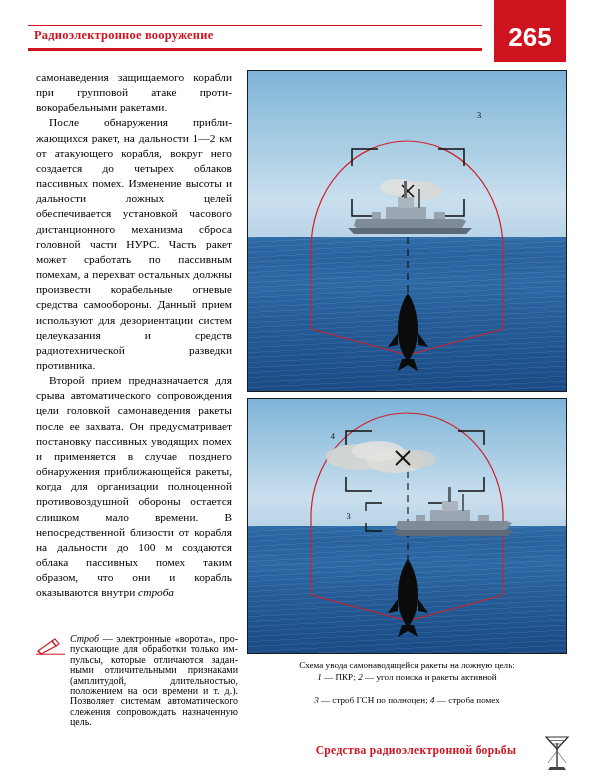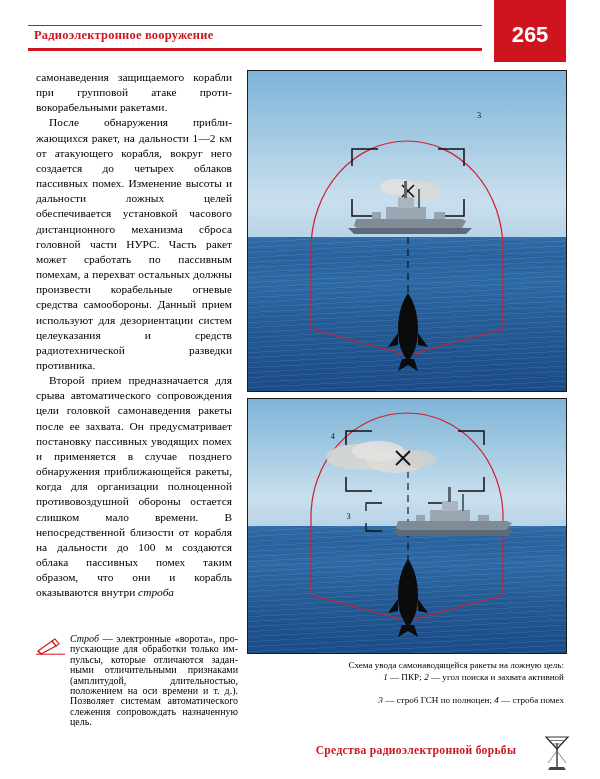--- a/index.html
+++ b/index.html
@@ -58,21 +58,21 @@
     width: 72px;
     height: 62px;
     background: #cf1420;
   }
   .page-number {
     position: absolute;
     left: 494px;
     top: 22px;
     width: 72px;
     text-align: center;
-    font-size: 22px;
+    font-size: 26px;
     font-weight: bold;
     color: #ffffff;
     font-family: "Liberation Sans", sans-serif;
   }
 
   
   .text-column {
     position: absolute;
     left: 36px;
     top: 70px;
@@ -174,21 +174,21 @@
   }
 
   
   .caption {
     position: absolute;
     left: 250px;
     top: 660px;
     width: 314px;
     font-size: 9.1px;
     line-height: 11.6px;
-    text-align: right;
+    text-align: center;
   }
   .caption i { font-style: italic; }
   .footer-title {
     position: absolute;
     left: 300px;
     top: 744px;
     width: 232px;
     text-align: center;
     font-size: 11.6px;
     font-weight: bold;
@@ -339,21 +339,21 @@
         </g>
       </svg>
 
       <div class="fig-label" style="left:26%;top:13%">4</div>
       <div class="fig-label" style="left:31%;top:44.5%">3</div>
     </div>
   </div>
 
   <div class="caption">
     <span>Схема увода самонаводящейся ракеты на ложную цель:</span><br>
-    <i>1</i><span> — ПКР; </span><i>2</i><span> — угол поиска и захвата активной</span><br>
+    <i>1</i><span> — ПКР; </span><i>2</i><span> — угол поиска и ракеты активной</span><br>
     <br>
     <i>3</i><span> — строб ГСН по полноцен; </span><i>4</i><span> — строба помех</span>
   </div>
 
   <div class="footer-title">Средства  радиоэлектронной  борьбы</div>
   <div class="footer-emblem">
     <svg width="34" height="38" viewBox="0 0 34 38">
       <line x1="17" y1="10" x2="17" y2="34" stroke="#333" stroke-width="1.4"></line>
       <path d="M6 4 L28 4 L17 16 Z" fill="none" stroke="#333" stroke-width="1.2"></path>
       <line x1="6" y1="4" x2="17" y2="16" stroke="#333" stroke-width="1"></line>

